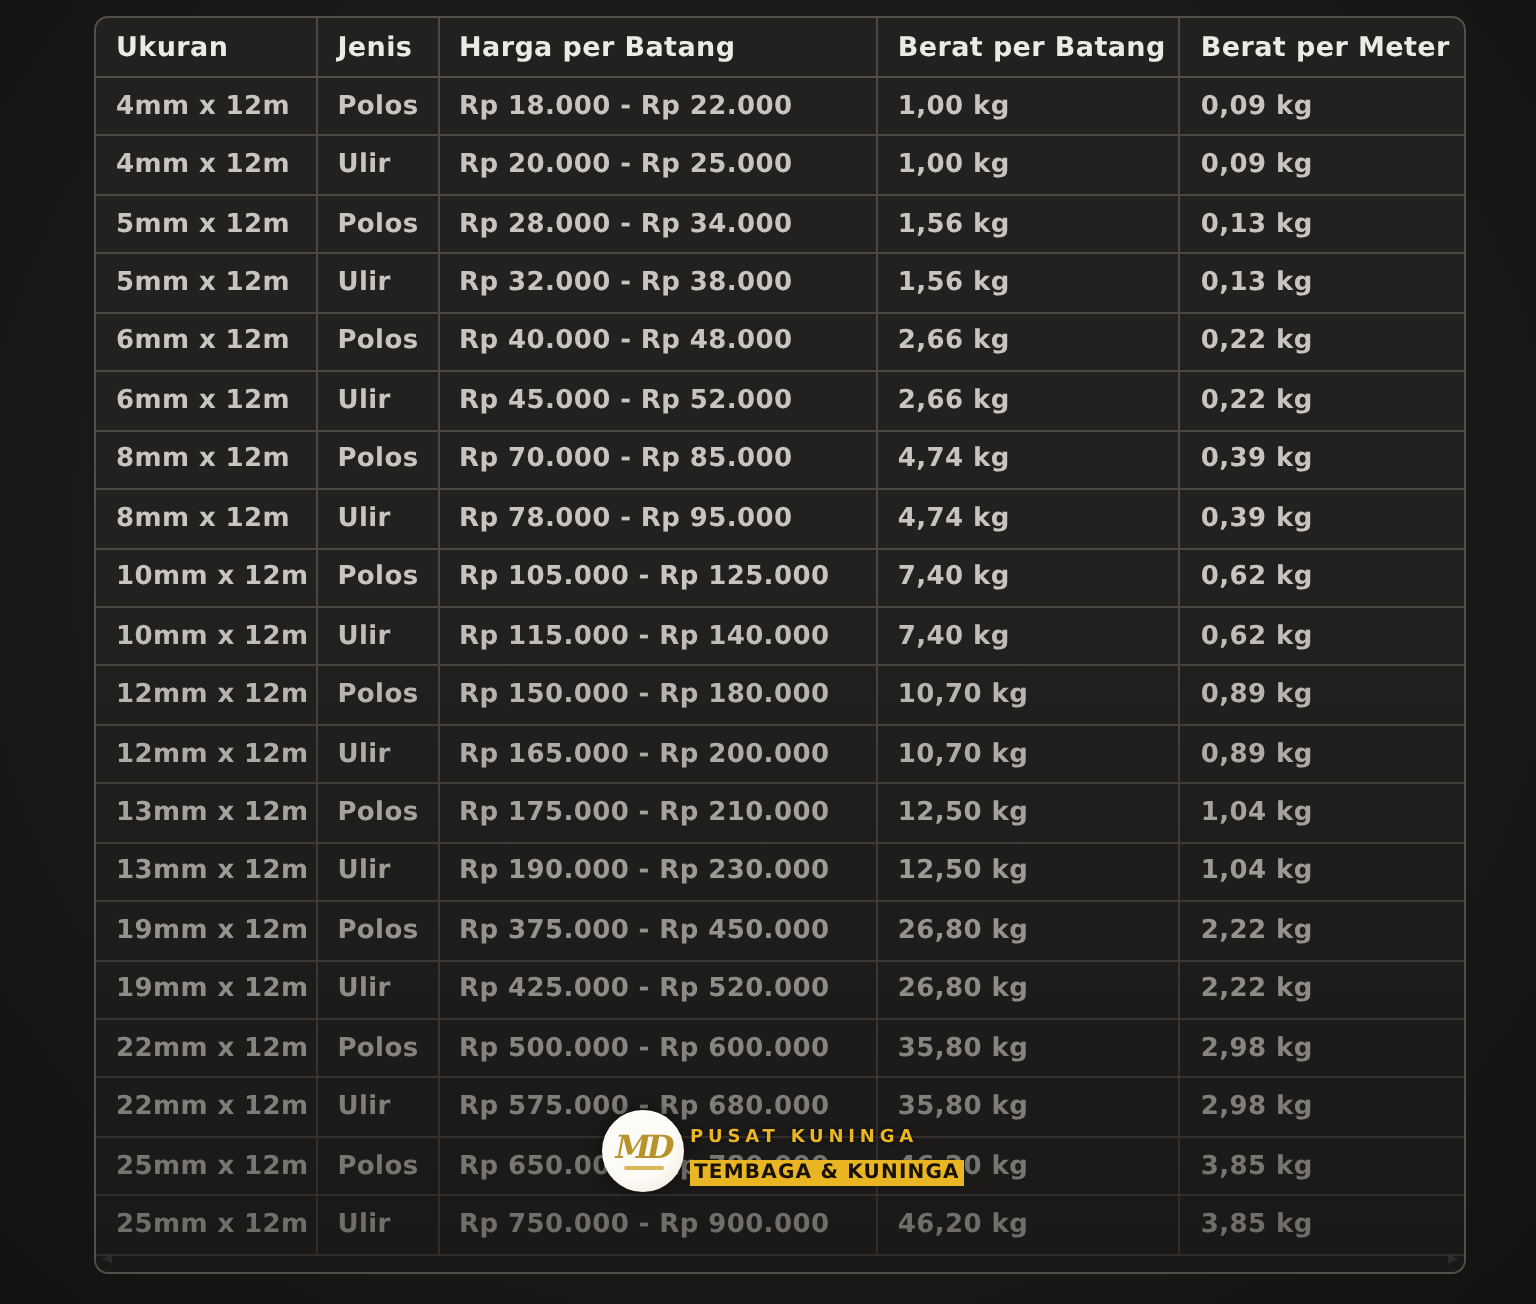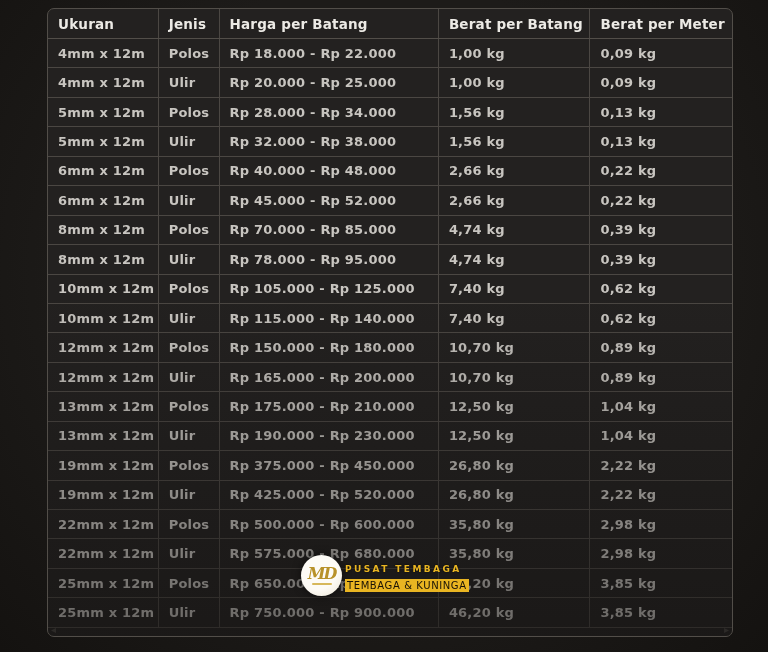--- a/index.html
+++ b/index.html
@@ -51,21 +51,21 @@
     font-family:"DejaVu Serif","Liberation Serif",serif;font-weight:bold;font-style:italic;
     font-size:16px;line-height:15px;color:#b8922a;letter-spacing:-2px;text-align:center;
   }
   .logo-sub{width:20px;height:2px;background:#c9a227;opacity:.75;margin-top:2px;border-radius:1px;}
   .logo-text{margin:9px 0 0 3px;}
   .lt1{
     color:#e9b522;font-size:9px;font-weight:bold;letter-spacing:2.4px;
     white-space:nowrap;line-height:10px;text-shadow:0 0 2px rgba(0,0,0,.8);
   }
   .lt2{
-    display:inline-block;background:#e9b522;color:#171106;font-size:10px;font-weight:normal;
+    display:inline-block;background:#e9b522;color:#171106;font-size:10px;font-weight:bold;
     letter-spacing:.6px;white-space:nowrap;line-height:11px;padding:1px 2px;margin-top:1px;
   }
 </style>
 </head>
 <body>
 
 <div class="table-card">
   <div class="thead">
     <div class="th cw0">Ukuran</div>
     <div class="th cw1">Jenis</div>
@@ -224,16 +224,16 @@
 
   <div class="fade"></div>
 </div>
 
 <div class="watermark">
   <div class="logo-circle">
     <div class="logo-md">MD</div>
     <div class="logo-sub"></div>
   </div>
   <div class="logo-text">
-    <div class="lt1">PUSAT TEMBAGA</div>
+    <div class="lt1">PUSAT KUNINGA</div>
     <div class="lt2">TEMBAGA &amp; KUNINGA</div>
   </div>
 </div>
 
 </body></html>

